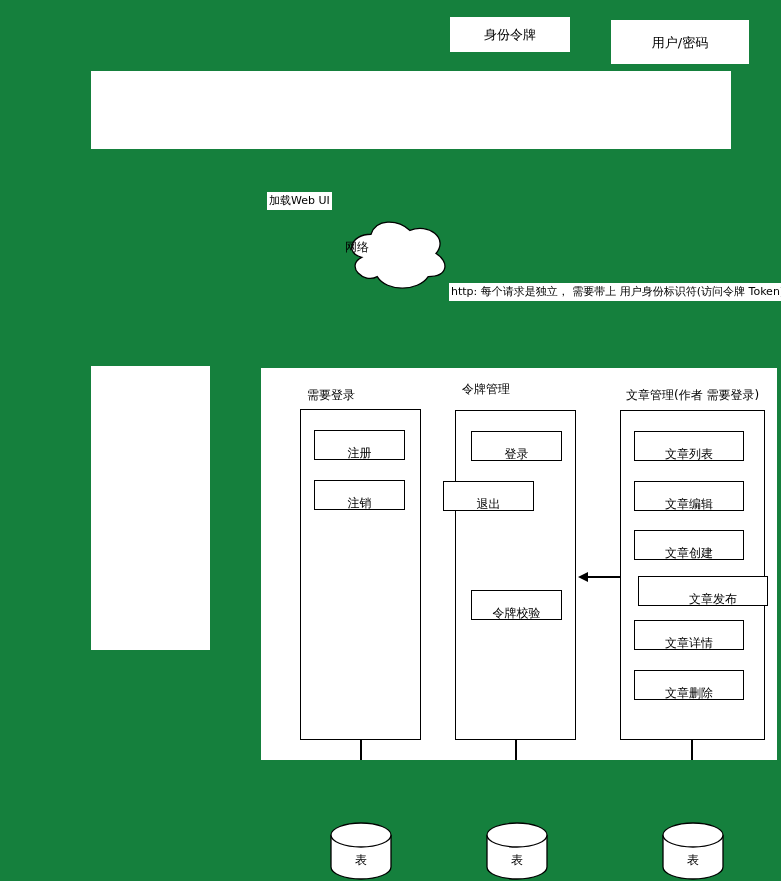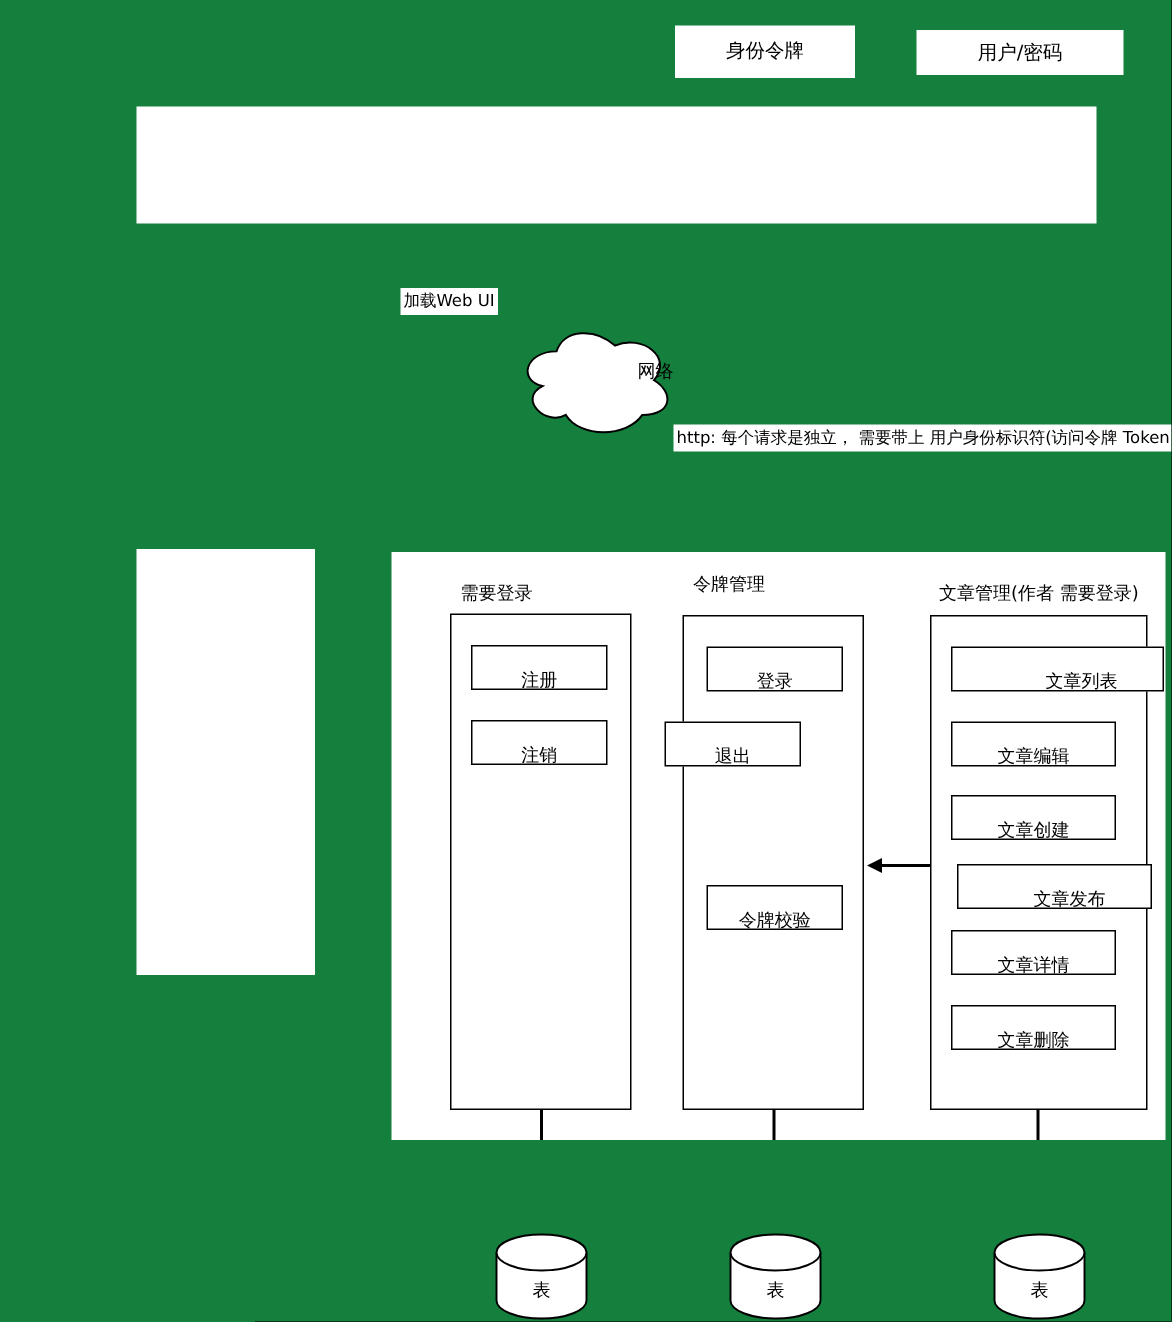--- a/index.html
+++ b/index.html
@@ -68,33 +68,33 @@
     width: 100%;
     text-align: center;
     font-size: 12px;
     line-height: 1;
   }
   .cloud-wrap { position: absolute; width: 104px; height: 77px; }
   .cloud-label {
     position: absolute;
     top: 24px; left: 0;
     width: 100%;
-    text-align: right;
+    text-align: left;
     font-size: 12px;
   }
 </style>
 </head>
 <body>
 
 <div id="canvas">
 
   <div class="box" style="left:450px; top:17px; width:120px; height:35px; font-size:13px;">
     <span>身份令牌</span>
   </div>
-  <div class="box" style="left:611px; top:20px; width:138px; height:30px; font-size:13px;">
+  <div class="box" style="left:611px; top:20px; width:138px; height:44px; font-size:13px;">
     <span>用户/密码</span>
   </div>
 
   <div class="abs surface" style="left:91px; top:71px; width:640px; height:78px;"></div>
 
   <div class="note" style="left:267px; top:192px;">加载Web UI</div>
 
   <div class="cloud-wrap" style="left:345px; top:215px;">
     <svg width="104" height="77" viewBox="0 0 104 77">
       <path d="M 26 19.25 C 5.2 19.25 0 38.5 16.64 42.35 C 0 50.82 18.72 69.3 32.24 61.6 C 41.6 77 72.8 77 83.2 61.6 C 104 61.6 104 46.2 91 38.5 C 104 23.1 83.2 7.7 65 15.4 C 52 3.85 31.2 3.85 26 19.25 Z" fill="#ffffff" stroke="#000000" stroke-width="1.3"></path>
@@ -124,21 +124,21 @@
   </div>
   <div class="box bordered" style="left:443px; top:481px; width:89px; height:28px;">
     <span>退出</span>
   </div>
   <div class="box bordered" style="left:471px; top:590px; width:89px; height:28px;">
     <span>令牌校验</span>
   </div>
 
   <div class="module-title" style="left:626px; top:387px;text-align:right;">文章管理(作者 需要登录)</div>
   <div class="module-outline" style="left:620px; top:410px; width:143px; height:328px;"></div>
-  <div class="box bordered" style="left:634px; top:431px; width:108px; height:28px;padding-left:32px;">
+  <div class="box bordered" style="left:634px; top:431px; width:108px; height:28px;">
     <span>文章列表</span>
   </div>
   <div class="box bordered" style="left:634px; top:481px; width:108px; height:28px;">
     <span>文章编辑</span>
   </div>
   <div class="box bordered" style="left:634px; top:530px; width:108px; height:28px;">
     <span>文章创建</span>
   </div>
   <div class="box bordered" style="left:638px; top:576px; width:108px; height:28px;padding-left:20px;">
     <span>文章发布</span>

